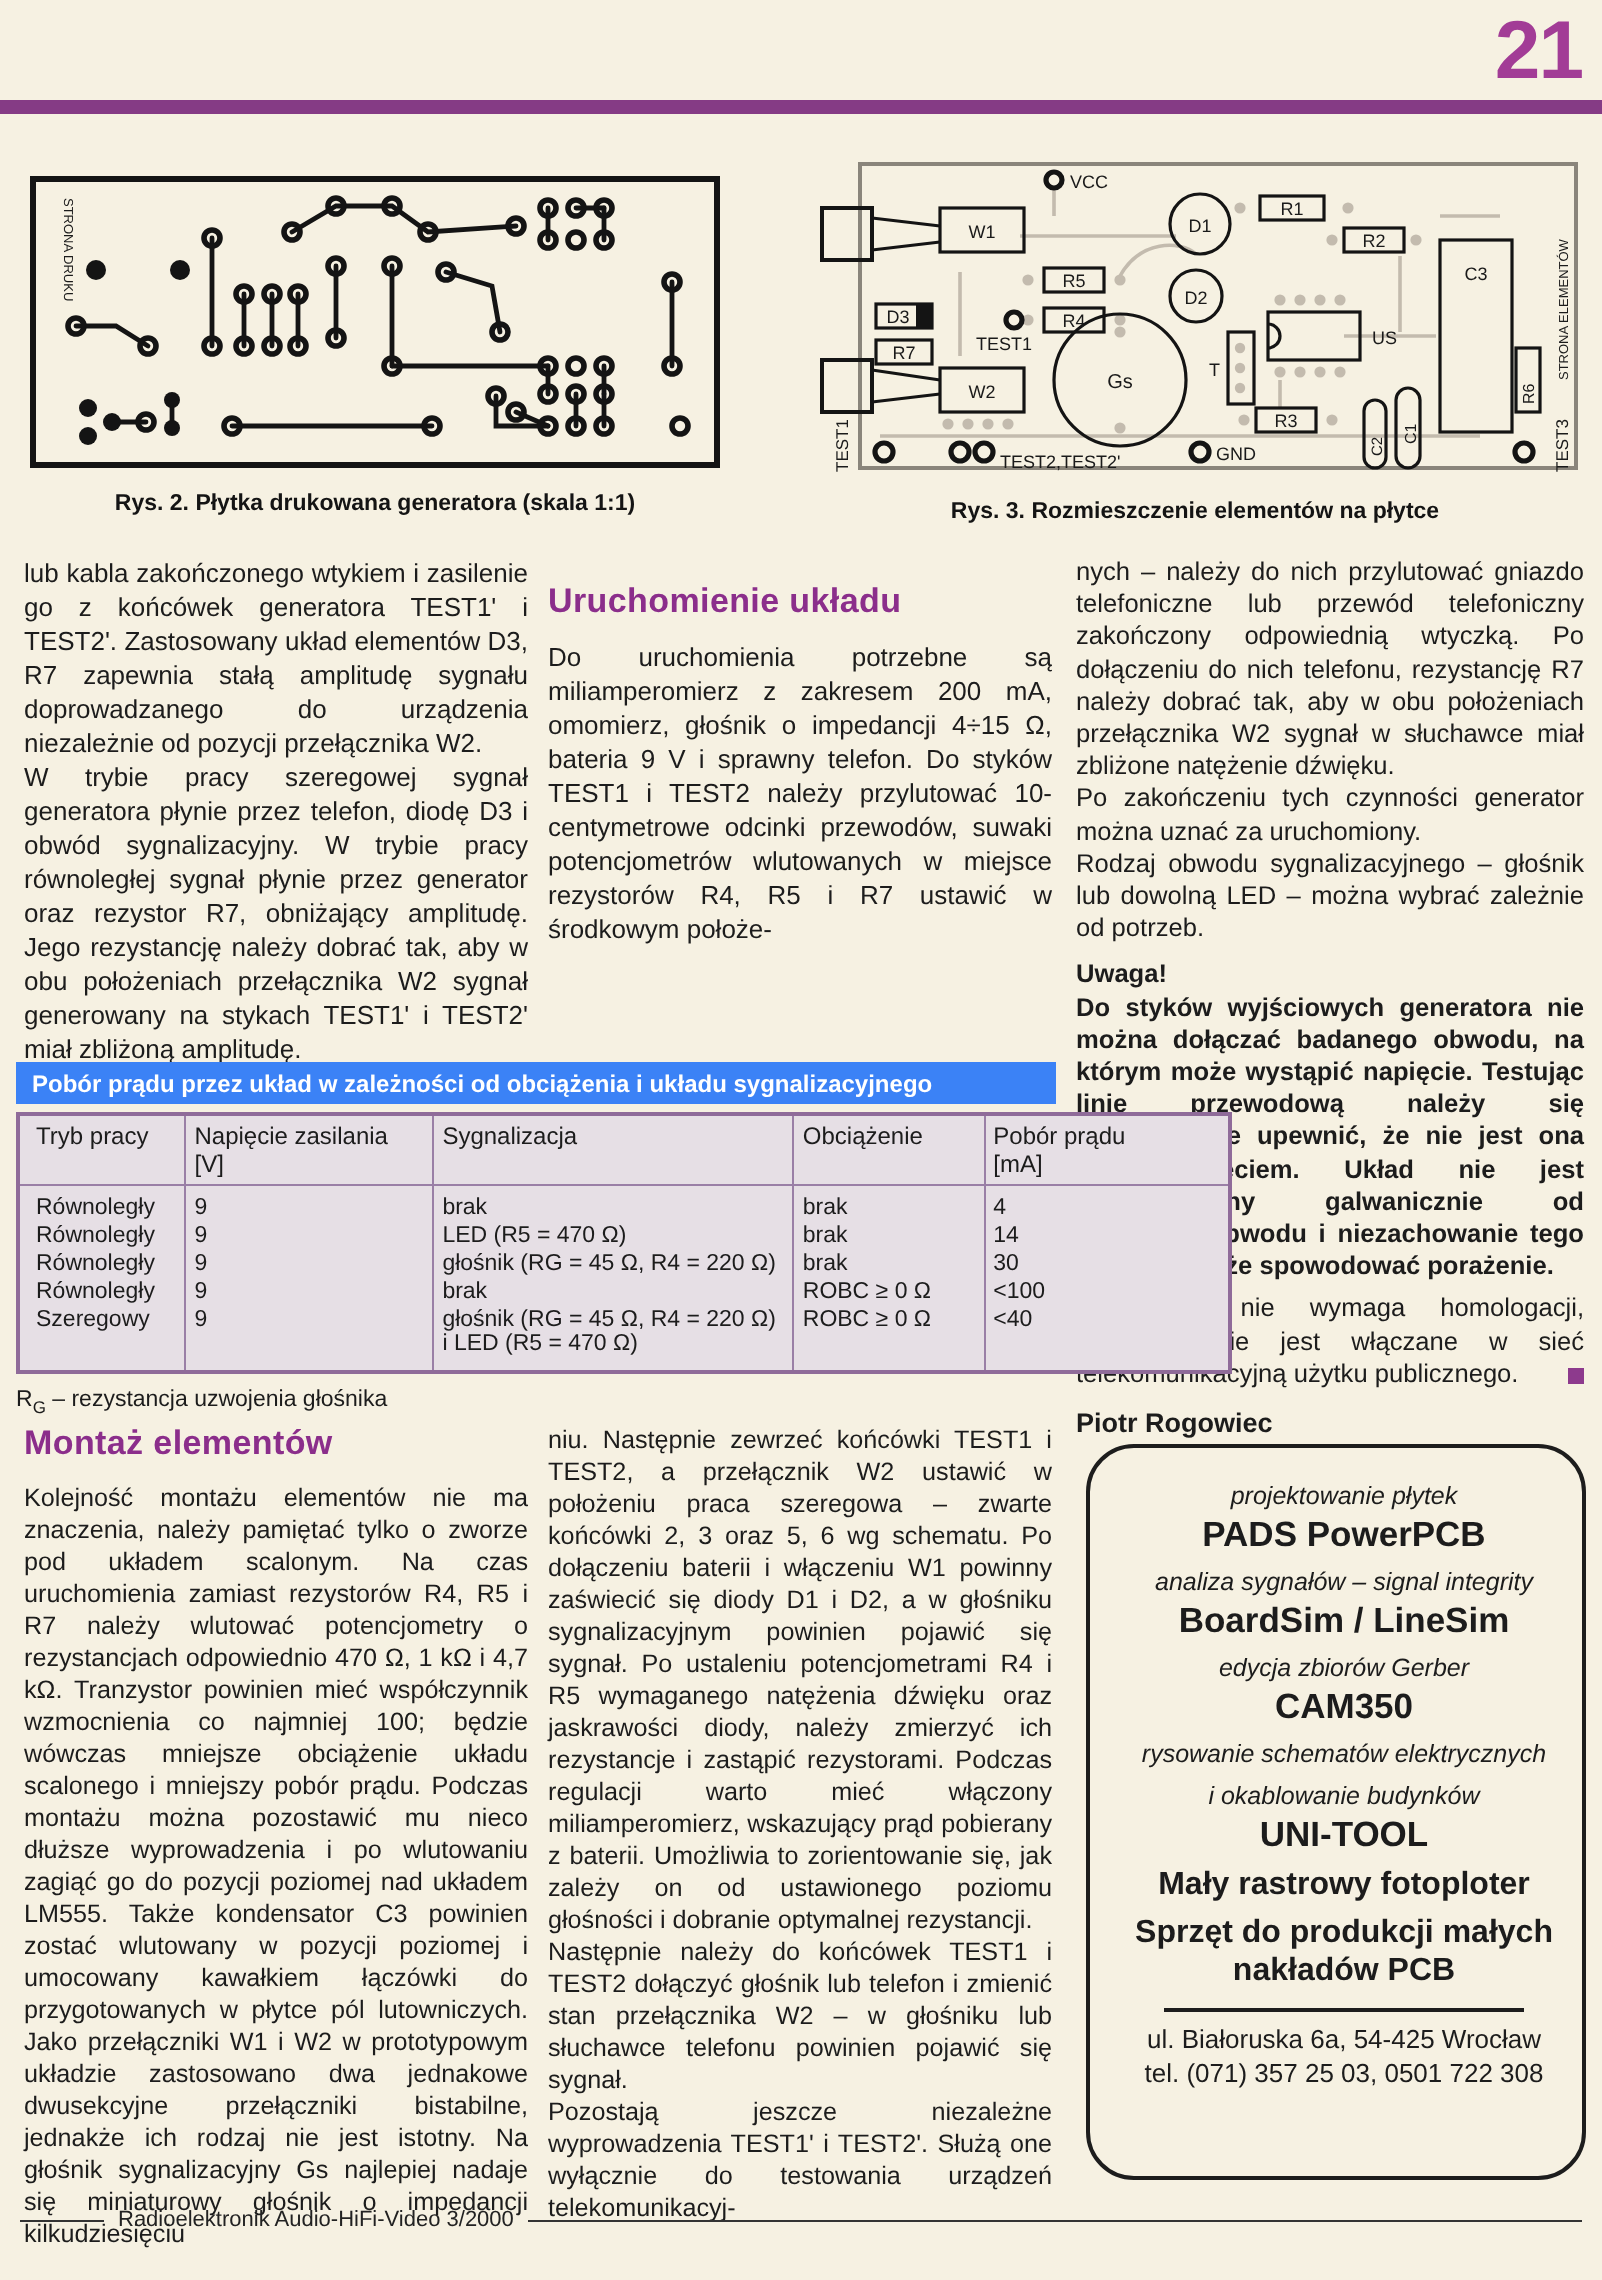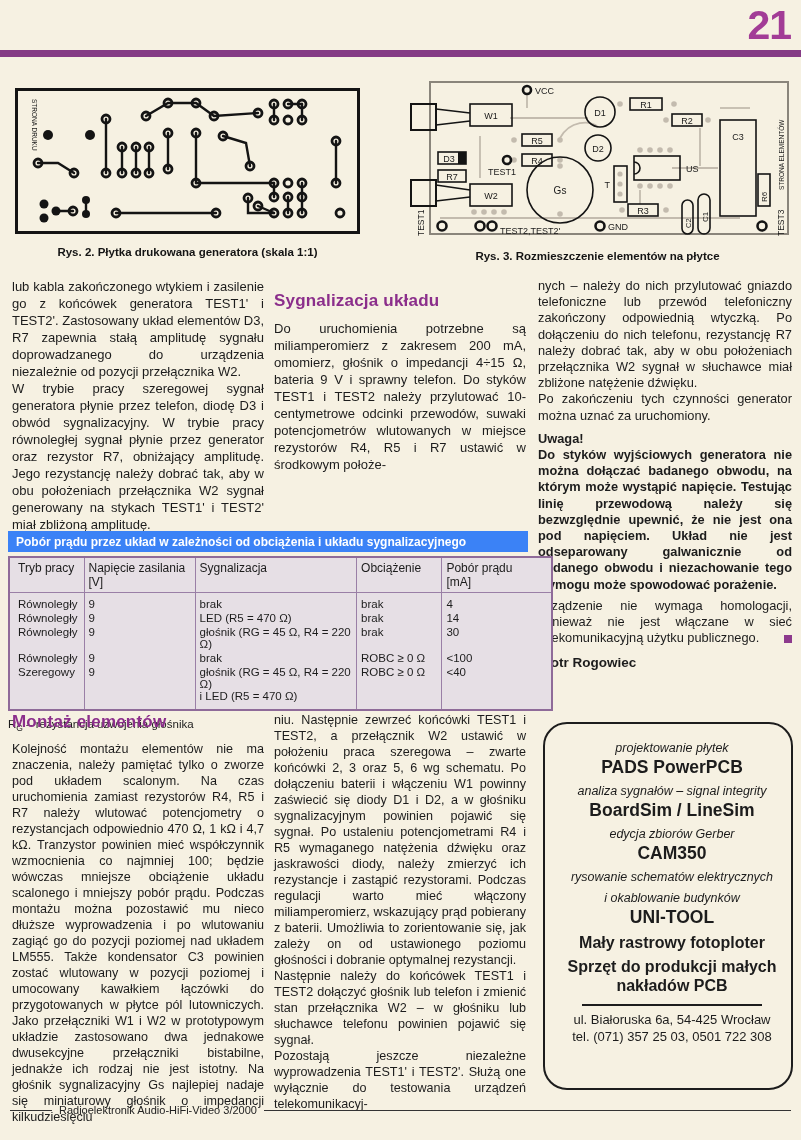--- a/index.html
+++ b/index.html
@@ -40,21 +40,21 @@
   .end-par{position:relative;margin-top:5px !important;}
   .end-square{position:absolute;right:0;bottom:3px;width:8px;height:8px;background:#8d3a8d;}
   .author{font-weight:bold;font-size:13.5px;margin-top:9px !important;text-align:left;}
 
   
   .table-block{position:absolute;left:8px;top:531px;width:520px;}
   .tbl-title{
     background:#3b82f6;color:#fff;font-weight:bold;font-size:12px;
     padding:4px 8px 3px 8px;margin-bottom:4px;
   }
-  table.data{border-collapse:collapse;width:545px;background:#e6dfe5;border:2px solid #8f6b99;}
+  table.data{border-collapse:collapse;width:608px;background:#e6dfe5;border:2px solid #8f6b99;}
   table.data th, table.data td{
     border-left:1px solid #9a7fa6;padding:1px 4px;font-size:11.5px;text-align:left;
     white-space:pre-line;vertical-align:top;
   }
   table.data th{border-bottom:1px solid #9a7fa6;padding:3px 4px;font-weight:normal;font-size:12px;}
   table.data th:first-child, table.data td:first-child{border-left:none;text-align:left;padding-left:8px;}
   table.data tr.first td{padding-top:5px;}
   table.data tr.last td{padding-bottom:7px;}
   .tbl-footnote{font-size:11.5px;margin-top:7px;}
   .tbl-footnote sub{font-size:8.5px;}
@@ -285,27 +285,28 @@
   </svg>
 </div>
 <div class="fig-caption cap3">Rys. 3. Rozmieszczenie elementów na płytce</div>
 
 <div class="col col1-top">
   <p>lub kabla zakończonego wtykiem i zasilenie go z końcówek generatora TEST1' i TEST2'. Zastosowany układ elementów D3, R7 zapewnia stałą amplitudę sygnału doprowadzanego do urządzenia niezależnie od pozycji przełącznika W2.</p>
   <p>W trybie pracy szeregowej sygnał generatora płynie przez telefon, diodę D3 i obwód sygnalizacyjny. W trybie pracy równoległej sygnał płynie przez generator oraz rezystor R7, obniżający amplitudę. Jego rezystancję należy dobrać tak, aby w obu położeniach przełącznika W2 sygnał generowany na stykach TEST1' i TEST2' miał zbliżoną amplitudę.</p>
 </div>
 
 <div class="col col2-top">
-  <h2 class="sec">Sygnalizacja układu</h2>
+  <h2 class="sec">Uruchomienie układu</h2>
   <p>Do uruchomienia potrzebne są miliamperomierz z zakresem 200 mA, omomierz, głośnik o impedancji 4÷15 Ω, bateria 9 V i sprawny telefon. Do styków TEST1 i TEST2 należy przylutować 10-centymetrowe odcinki przewodów, suwaki potencjometrów wlutowanych w miejsce rezystorów R4, R5 i R7 ustawić w środkowym położe-</p>
 </div>
 
 <div class="col col3">
   <p>nych – należy do nich przylutować gniazdo telefoniczne lub przewód telefoniczny zakończony odpowiednią wtyczką. Po dołączeniu do nich telefonu, rezystancję R7 należy dobrać tak, aby w obu położeniach przełącznika W2 sygnał w słuchawce miał zbliżone natężenie dźwięku.</p>
   <p>Po zakończeniu tych czynności generator można uznać za uruchomiony.</p>
+  <p>Rodzaj obwodu sygnalizacyjnego – głośnik lub dowolną LED – można wybrać zależnie od potrzeb.</p>
   <p class="warn-title">Uwaga!</p>
   <p class="warn-body">Do styków wyjściowych generatora nie można dołączać badanego obwodu, na którym może wystąpić napięcie. Testując linię przewodową należy się bezwzględnie upewnić, że nie jest ona pod napięciem. Układ nie jest odseparowany galwanicznie od badanego obwodu i niezachowanie tego wymogu może spowodować porażenie.</p>
   <p class="end-par">
     <span>Urządzenie nie wymaga homologacji, ponieważ nie jest włączane w sieć telekomunikacyjną użytku publicznego.</span>
     <span class="end-square"></span>
   </p>
   <p class="author">Piotr Rogowiec</p>
 </div>
 
 <div class="table-block">

